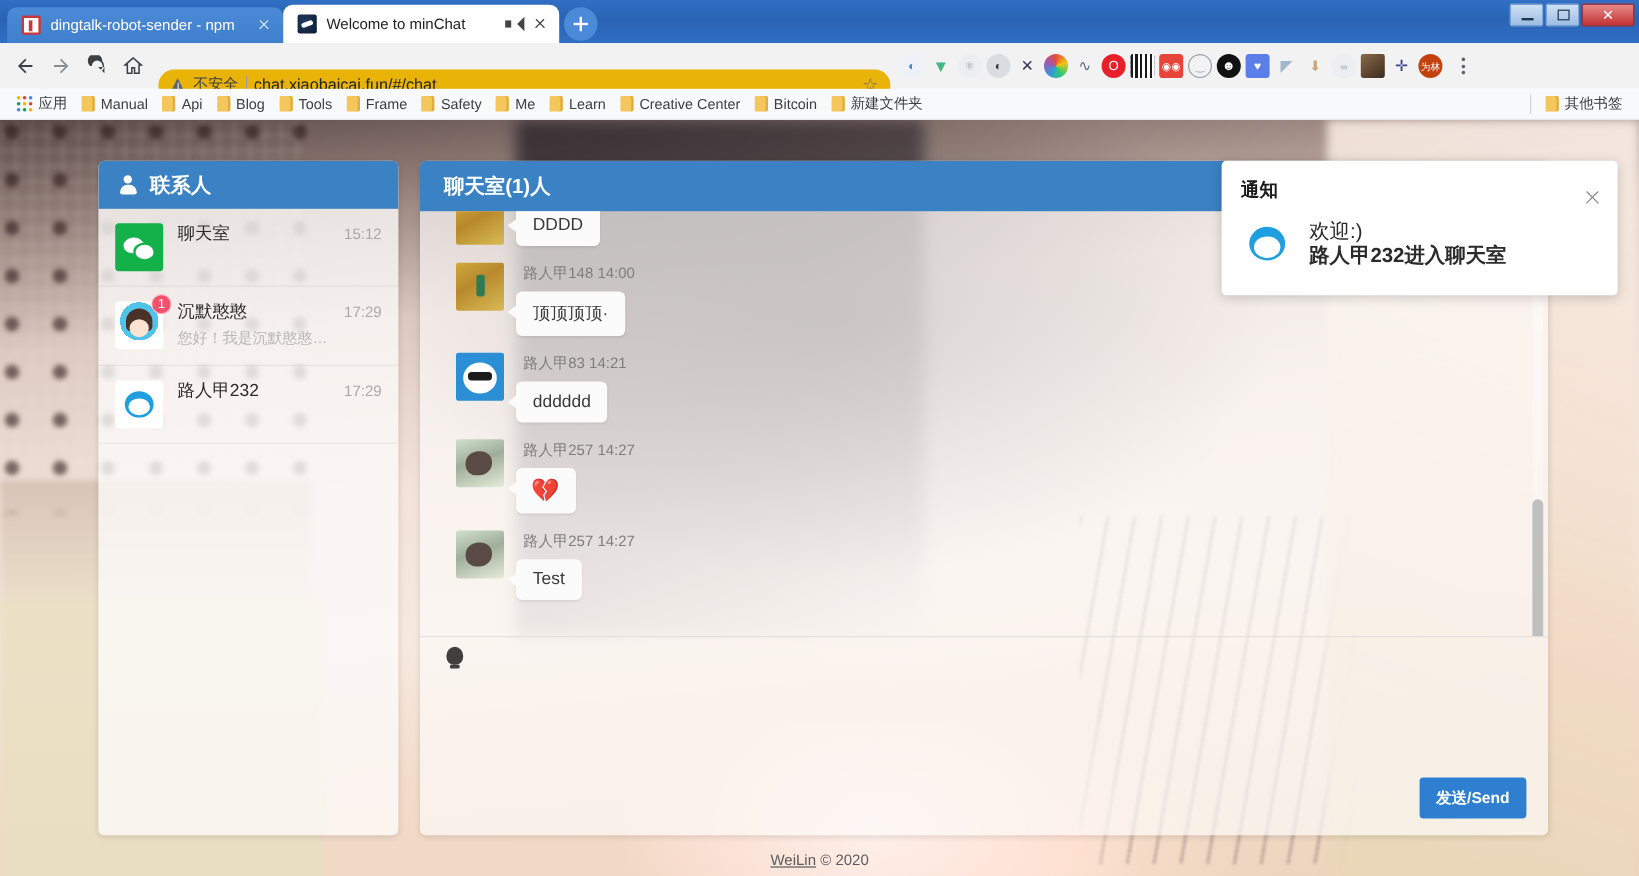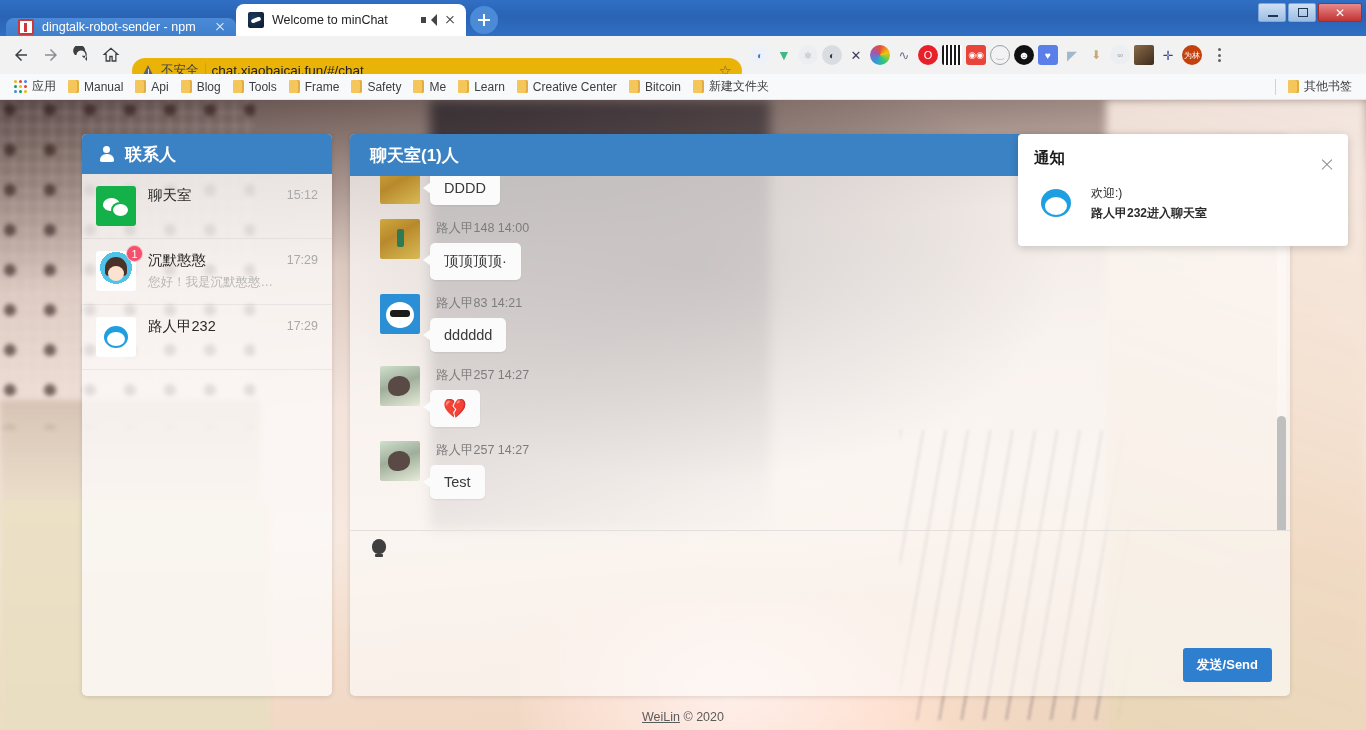--- a/index.html
+++ b/index.html
@@ -12,21 +12,21 @@
   
   #app { position: relative; width: 1366px; height: 730px; overflow: hidden; }
 
   .titlebar {
     position: absolute; left: 0; top: 0; width: 1366px; height: 36px;
     background: linear-gradient(180deg, #2f6fc4 0%, #2a63b4 45%, #2f6fc4 100%);
     display: flex; align-items: flex-end;
   }
   .tabstrip { display: flex; align-items: flex-end; height: 36px; padding-left: 6px; }
   .tab {
-    position: relative; height: 18px; min-width: 230px; max-width: 250px;
+    position: relative; height: 30px; min-width: 230px; max-width: 250px;
     display: flex; align-items: center; gap: 8px;
     padding: 0 8px 0 12px; border-radius: 8px 8px 0 0;
     font-size: 12.5px; color: #fff;
   }
   .tab.inactive { background: linear-gradient(180deg,#4a8ad6,#3f7fcd); }
   .tab.active { background: #fff; color: #222; height: 32px; }
   .tab .favicon { width: 16px; height: 16px; flex: 0 0 16px; border-radius: 2px; display:block; }
   .fav-npm { background: #fff; border: 2px solid #cb3837; position: relative; }
   .fav-npm::after{ content:""; position:absolute; left:4px; top:2px; width:3px; height:9px; background:#cb3837;}
   .fav-min { background: radial-gradient(circle at 35% 35%, #1e3a5f, #0d1b2e); border-radius: 50%; position: relative; }
@@ -255,21 +255,21 @@
     content:""; position:absolute; left:1px; top:7.5px; width:14px; height:1.3px; background: currentColor;
   }
   .notification .nclose::before { transform: rotate(45deg); }
   .notification .nclose::after { transform: rotate(-45deg); }
   .notification .nbody { display: flex; gap: 13px; margin-top: 12px; align-items:center;}
   .notification .nav {
     width: 44px; height: 44px; flex:0 0 44px; position: relative; background:#fff;
   }
   .notification .nav::before{content:"";position:absolute;left:7px;top:8px;width:30px;height:28px;border-radius:50%;background:#1f9fe0;}
   .notification .nav::after{content:"";position:absolute;left:11px;top:16px;width:22px;height:18px;border-radius:50%;background:#fff;}
-  .notification .ntext { font-size: 12px; color: #2b2b2b; line-height: 20px; }
+  .notification .ntext { font-size: 17px; color: #2b2b2b; line-height: 20px; }
   .notification .ntext .l2 { font-weight: bold; }
 
   .footer {
     position: absolute; left: 0; bottom: 6px; width: 1366px; text-align: center;
     font-size: 12.5px; color: #5b5b5b;
   }
   .footer a { color: #5b5b5b; text-decoration: underline; }
 </style>
 </head>
 <body>

